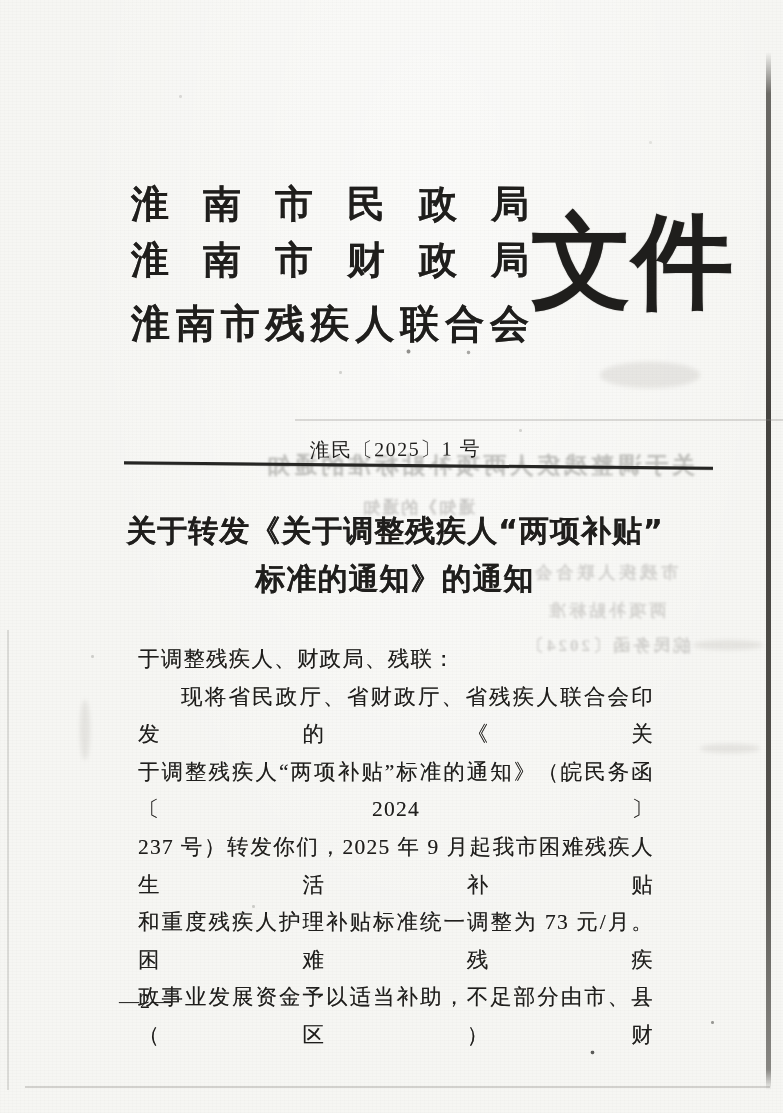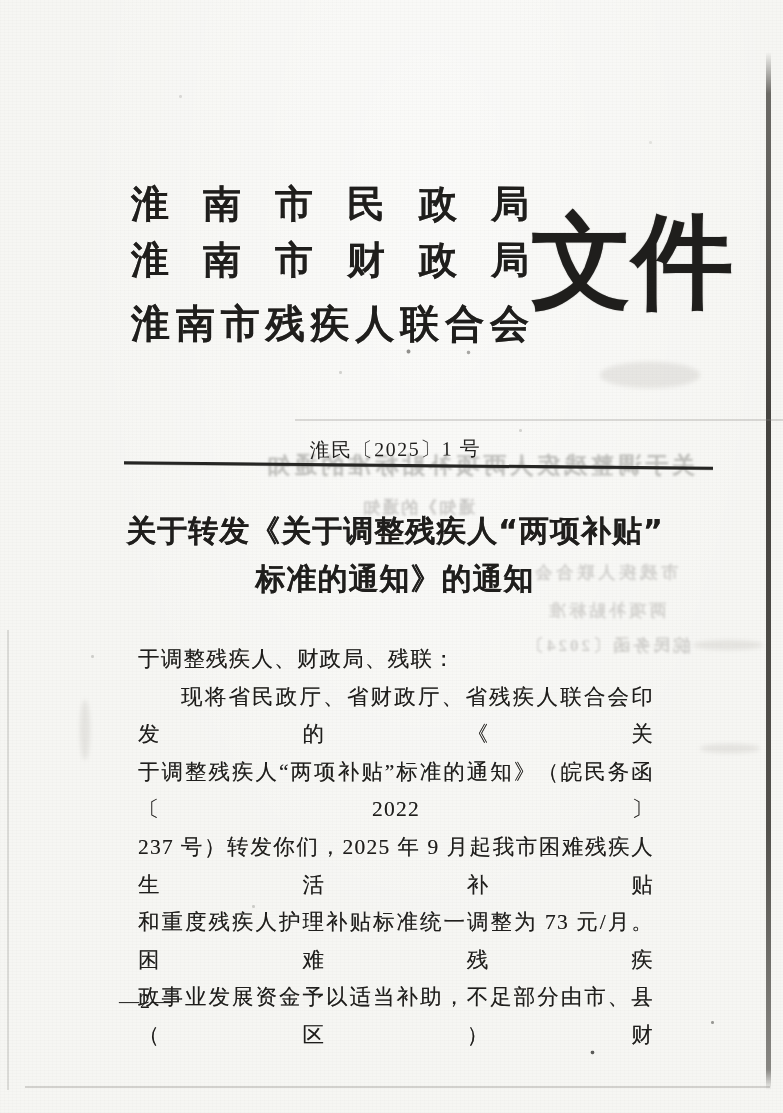--- a/index.html
+++ b/index.html
@@ -133,21 +133,21 @@
   <div class="abs rule"></div>
 
   <div class="abs title">
     <div>关于转发《关于调整残疾人“两项补贴”</div>
     <div>标准的通知》的通知</div>
   </div>
 
   <div class="abs body-block">
     <div class="body-line">于调整残疾人、财政局、残联：</div>
     <div class="body-line just indent">现将省民政厅、省财政厅、省残疾人联合会印发的《关</div>
-    <div class="body-line just">于调整残疾人“两项补贴”标准的通知》（皖民务函〔2022〕</div>
+    <div class="body-line just">于调整残疾人“两项补贴”标准的通知》（皖民务函〔2024〕</div>
     <div class="body-line just">237 号）转发你们，2025 年 9 月起我市困难残疾人生活补贴</div>
     <div class="body-line just">和重度残疾人护理补贴标准统一调整为 73 元/月。困难残疾</div>
     <div class="body-line just">政事业发展资金予以适当补助，不足部分由市、县（区）财</div>
 
   </div>
 
   <div class="abs pageno">—2—</div>
 
   <div class="abs edge-right"></div>
   <div class="abs edge-bottom"></div>

